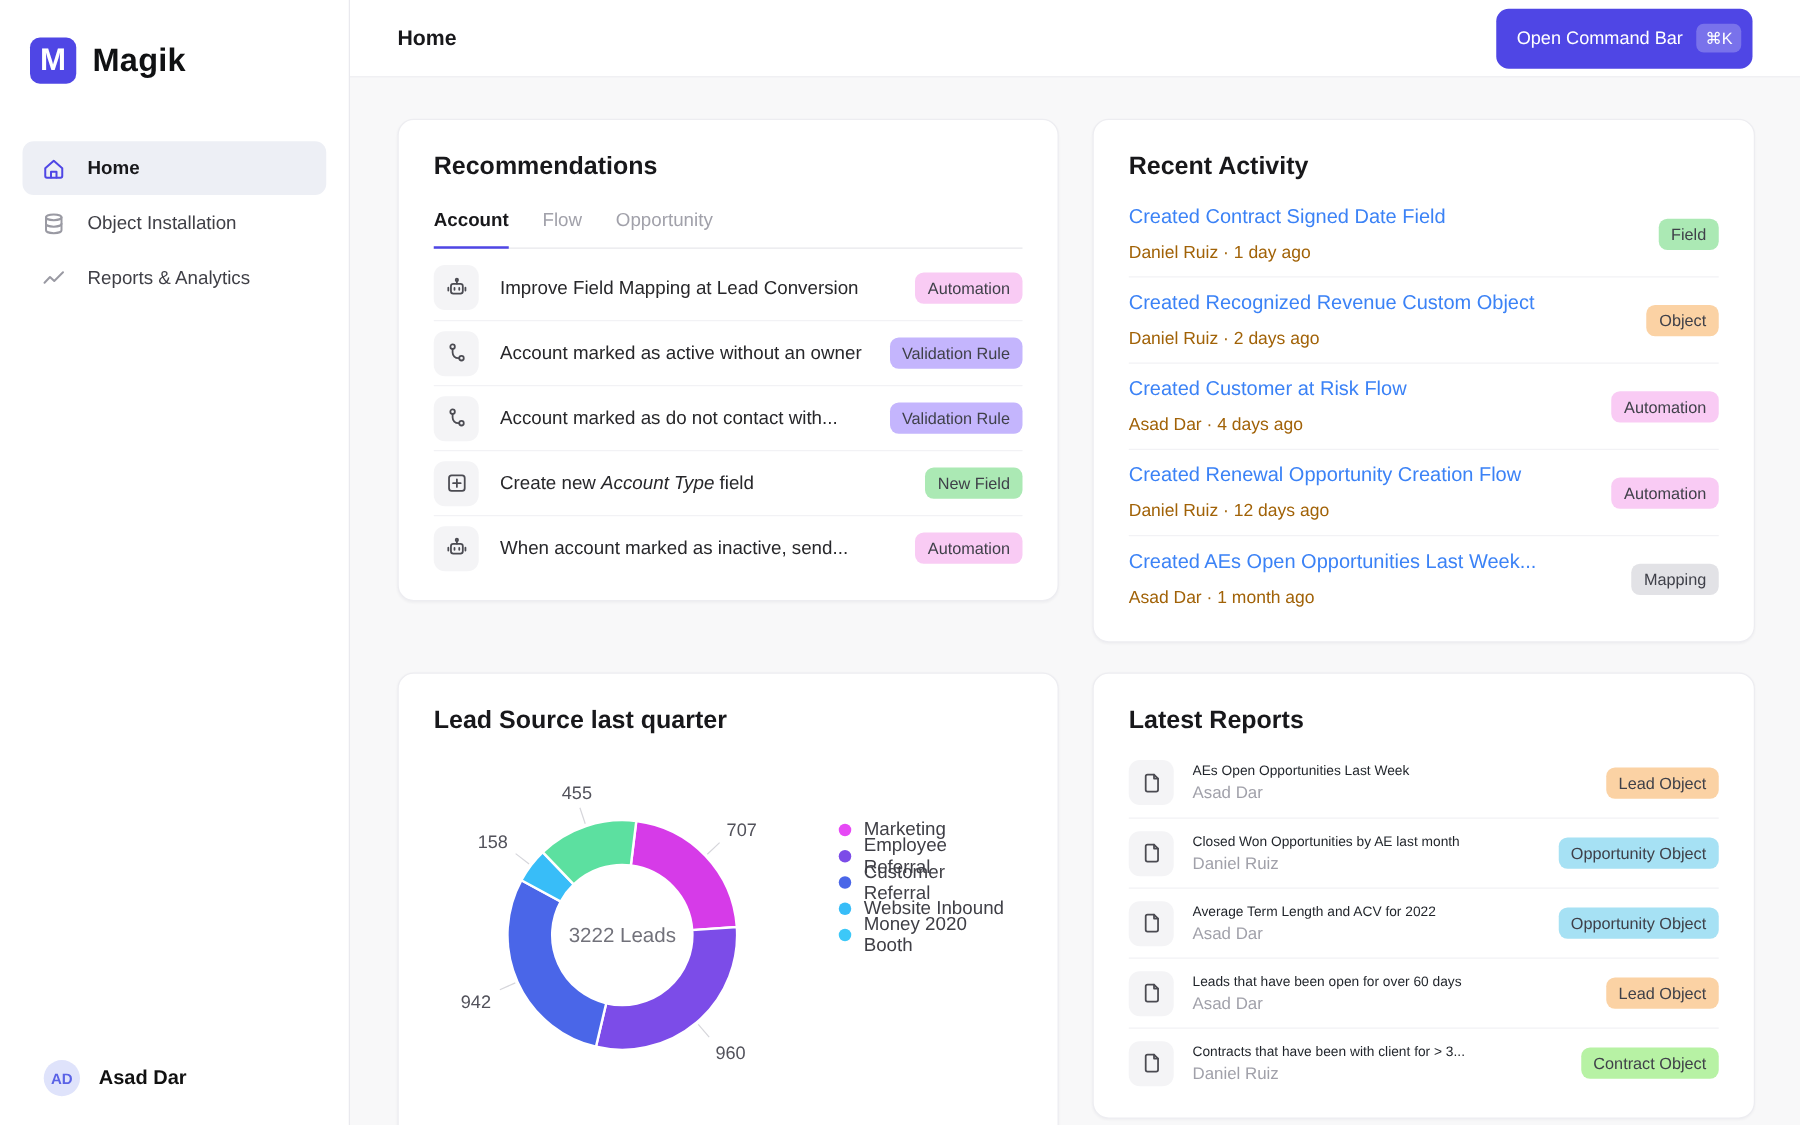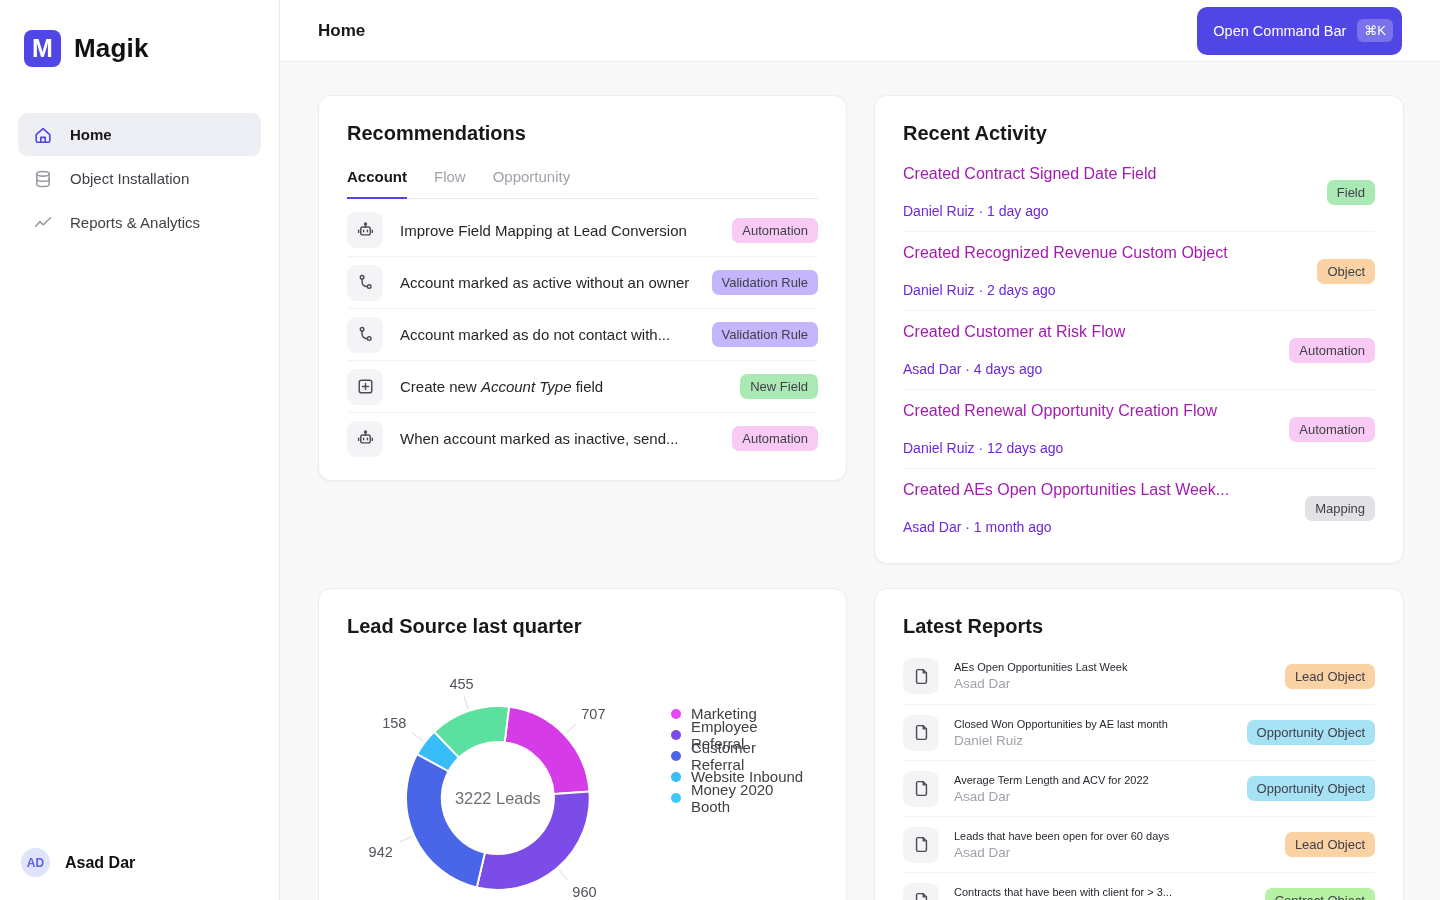--- a/index.html
+++ b/index.html
@@ -9,21 +9,21 @@
   
   .sidebar { position:fixed; left:0; top:0; width:280px; height:900px; background:#fff; border-right:1px solid #e9e9ee; }
   .logo-row { display:flex; align-items:center; gap:13px; padding:30px 24px 0; }
   .logo-badge { width:37px; height:37px; background:#4f46e5; border-radius:8px; color:#fff; font-weight:700; font-size:25px; display:flex; align-items:center; justify-content:center; }
   .brand { font-size:26px; font-weight:700; color:#101113; letter-spacing:.2px; }
   .nav { padding:0 18px; margin-top:46px; }
   .nav-item { display:flex; align-items:center; gap:17px; height:43px; padding:0 15px; border-radius:9px; color:#3f3f46; font-size:15px; cursor:pointer; margin-bottom:1px; }
   .nav-item .nicon { width:20px; height:20px; color:#9a9aa3; flex:0 0 auto; display:flex; }
   .nav-item.active { background:#edeff5; font-weight:600; color:#18181b; }
   .nav-item.active .nicon { color:#4f46e5; }
-  .user-row { position:absolute; left:21px; bottom:23px; display:flex; align-items:center; gap:15px; }
+  .user-row { position:absolute; left:35px; bottom:23px; display:flex; align-items:center; gap:15px; }
   .avatar { width:29px; height:29px; border-radius:50%; background:#dfe3fb; color:#5a62e6; font-size:12px; font-weight:600; display:flex; align-items:center; justify-content:center; }
   .user-name { font-size:16px; font-weight:700; color:#111; }
 
   
   .main { margin-left:280px; }
   .topbar { height:62px; background:#fff; border-bottom:1px solid #ececf0; display:flex; align-items:center; justify-content:space-between; padding:0 38px; }
   .page-title { font-size:17px; font-weight:700; color:#18181b; }
   .cmd-btn { background:#4f46e5; color:#fff; border:none; border-radius:10px; height:48px; padding:0 9px 0 16px; display:flex; align-items:center; gap:11px; font-size:14.5px; font-family:inherit; cursor:pointer; }
   .kbd { background:rgba(255,255,255,.24); border-radius:6px; padding:4px 7px; font-size:13px; }
 
@@ -49,22 +49,22 @@
   .rec-row { display:flex; align-items:center; gap:17px; height:52px; cursor:pointer; }
   .rec-row + .rec-row { border-top:1px solid #f2f2f5; }
   .icon-box { width:36px; height:36px; border-radius:9px; background:#f4f4f6; color:#4b4b52; display:flex; align-items:center; justify-content:center; flex:0 0 auto; }
   .rec-text { font-size:15px; color:#27272a; flex:1; white-space:nowrap; overflow:hidden; }
 
   
   .act-list { margin-top:8px; }
   .act-row { display:flex; align-items:center; gap:16px; padding:12px 0; cursor:pointer; }
   .act-row + .act-row { border-top:1px solid #f2f2f5; }
   .act-main { flex:1; min-width:0; }
-  .act-title { font-size:16px; color:#a21caf; font-weight:500; }
-  .act-meta { font-size:14px; color:#6d28d9; margin-top:20px; }
+  .act-title { font-size:16px; color:#3b82f6; font-weight:500; }
+  .act-meta { font-size:14px; color:#a16207; margin-top:10px; }
 
   
   .chart-wrap { display:flex; margin-top:6px; }
   .legend { display:flex; flex-direction:column; gap:2px; margin:60px 6px 0 auto; }
   .legend-item { display:flex; align-items:center; gap:10px; font-size:15px; color:#3f3f46; height:19px; }
   .legend-dot { width:10px; height:10px; border-radius:50%; flex:0 0 auto; }
 
   
   .rep-list { margin-top:10px; }
   .rep-row { display:flex; align-items:center; gap:15px; padding:10px 0; height:56px; cursor:pointer; }

